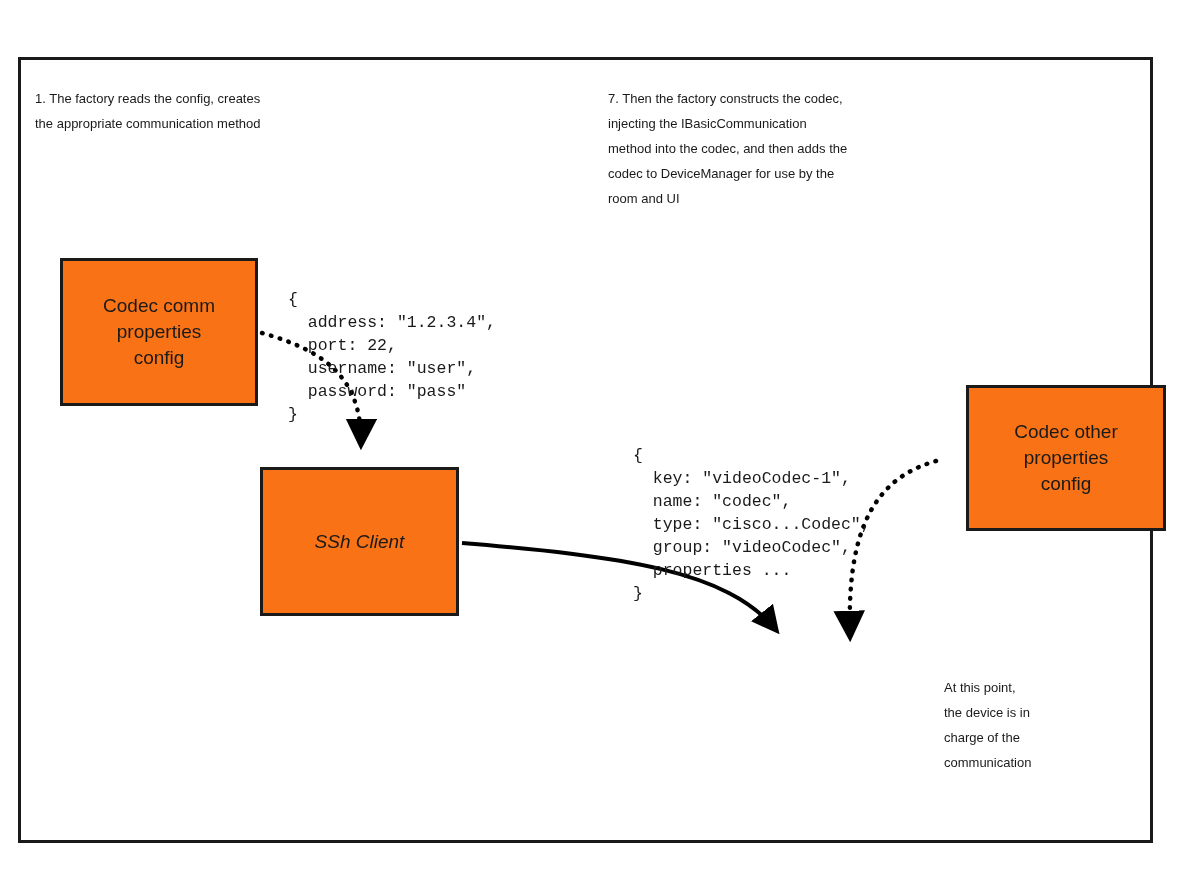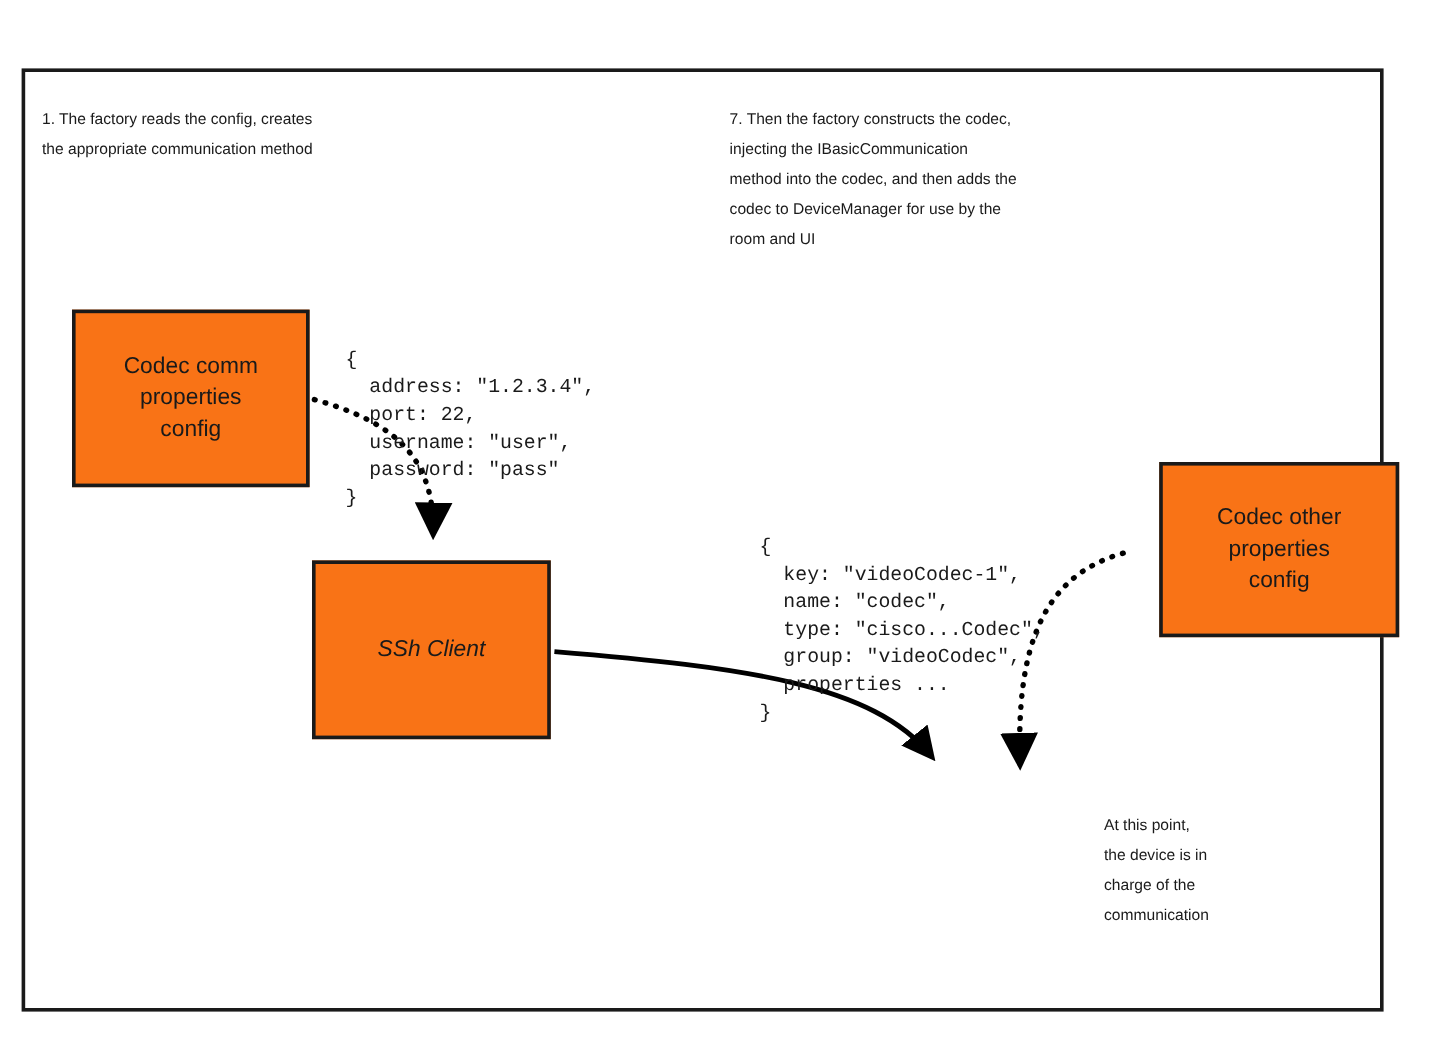--- a/index.html
+++ b/index.html
@@ -121,18 +121,18 @@
 
   <pre class="code" style="left:633px; top:444px;">{
   key: "videoCodec-1",
   name: "codec",
   type: "cisco...Codec",
   group: "videoCodec",
   properties ...
 }</pre>
 
 
-  <div class="note" style="left:920px; top:675px; width:200px;">At this point,
+  <div class="note" style="left:944px; top:675px; width:200px;">At this point,
 the device is in
 charge of the
 communication</div>
 
 </div>
 
 </body></html>

